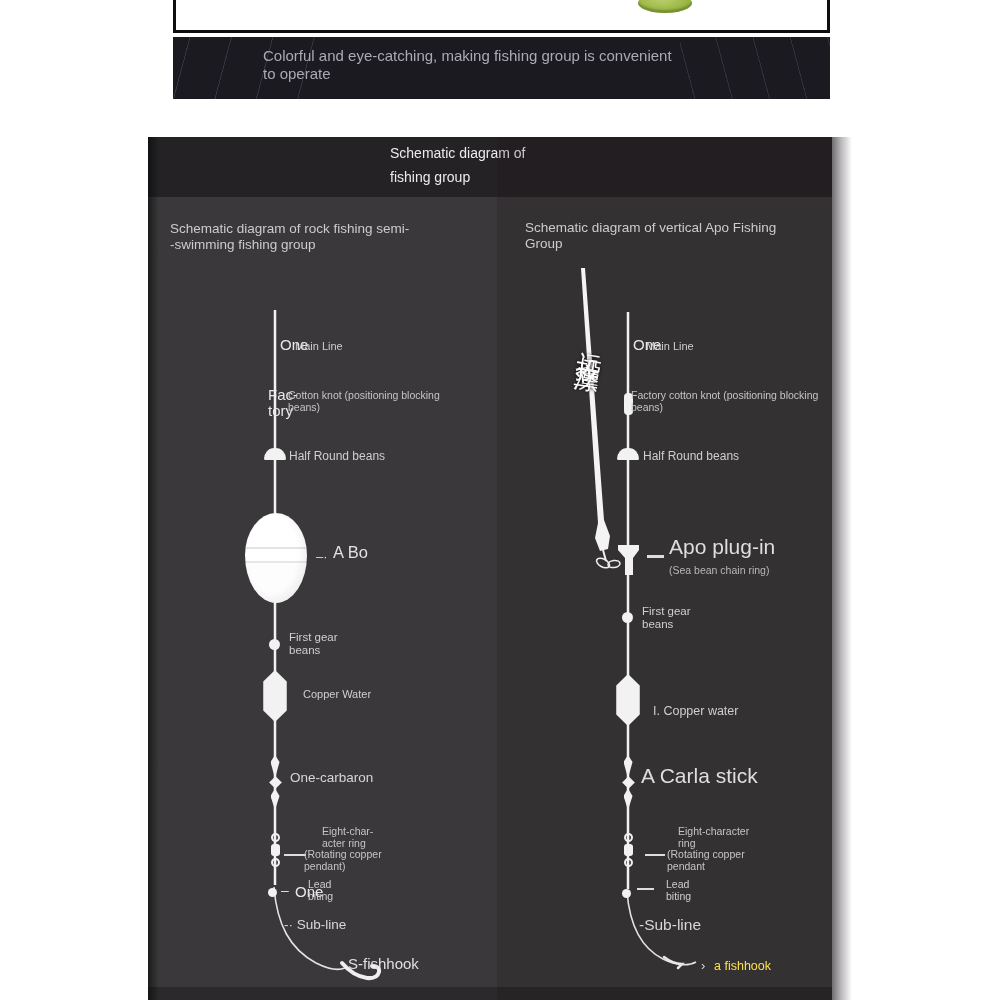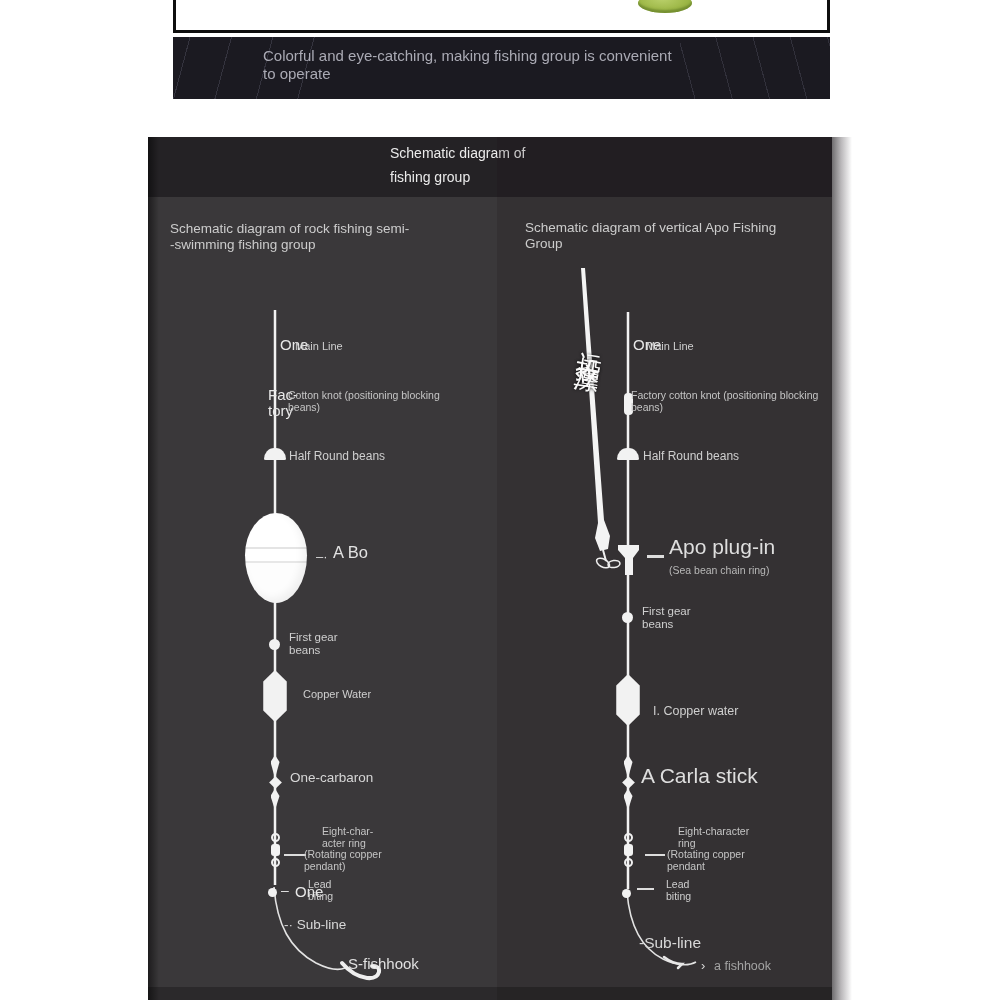--- a/index.html
+++ b/index.html
@@ -200,21 +200,21 @@
       <div>Eight-character</div>
       <div>ring</div>
       <div style="margin-left:-11px;">(Rotating copper</div>
       <div style="margin-left:-11px;">pendant</div>
     </div>
     <div class="dashbar" style="left:489px;top:751px;width:17px;"></div>
     <div class="lbl" style="left:518px;top:742px;font-size:10.5px;line-height:11.5px;">
       <div>Lead</div>
       <div>biting</div>
     </div>
-    <div class="lbl" style="left:491px;top:782px;font-size:15.5px;color:#d8d8d8;margin-top:18px;">-Sub-line</div>
+    <div class="lbl" style="left:491px;top:782px;font-size:15.5px;color:#d8d8d8;">-Sub-line</div>
     <div class="lbl" style="left:553px;top:823px;font-size:13px;color:#d8d8d8;">›</div>
-    <div class="lbl" style="left:566px;top:823px;font-size:12.5px;color:#a3a3a3;">a fishhook</div>
+    <div class="lbl" style="left:566px;top:823px;font-size:12.5px;color:#fde047;">a fishhook</div>
 
     <div class="bottom-strip"></div>
     <div class="left-vignette"></div>
     <div class="right-fade"></div>
   </div>
 </div>
 
 </body></html>

